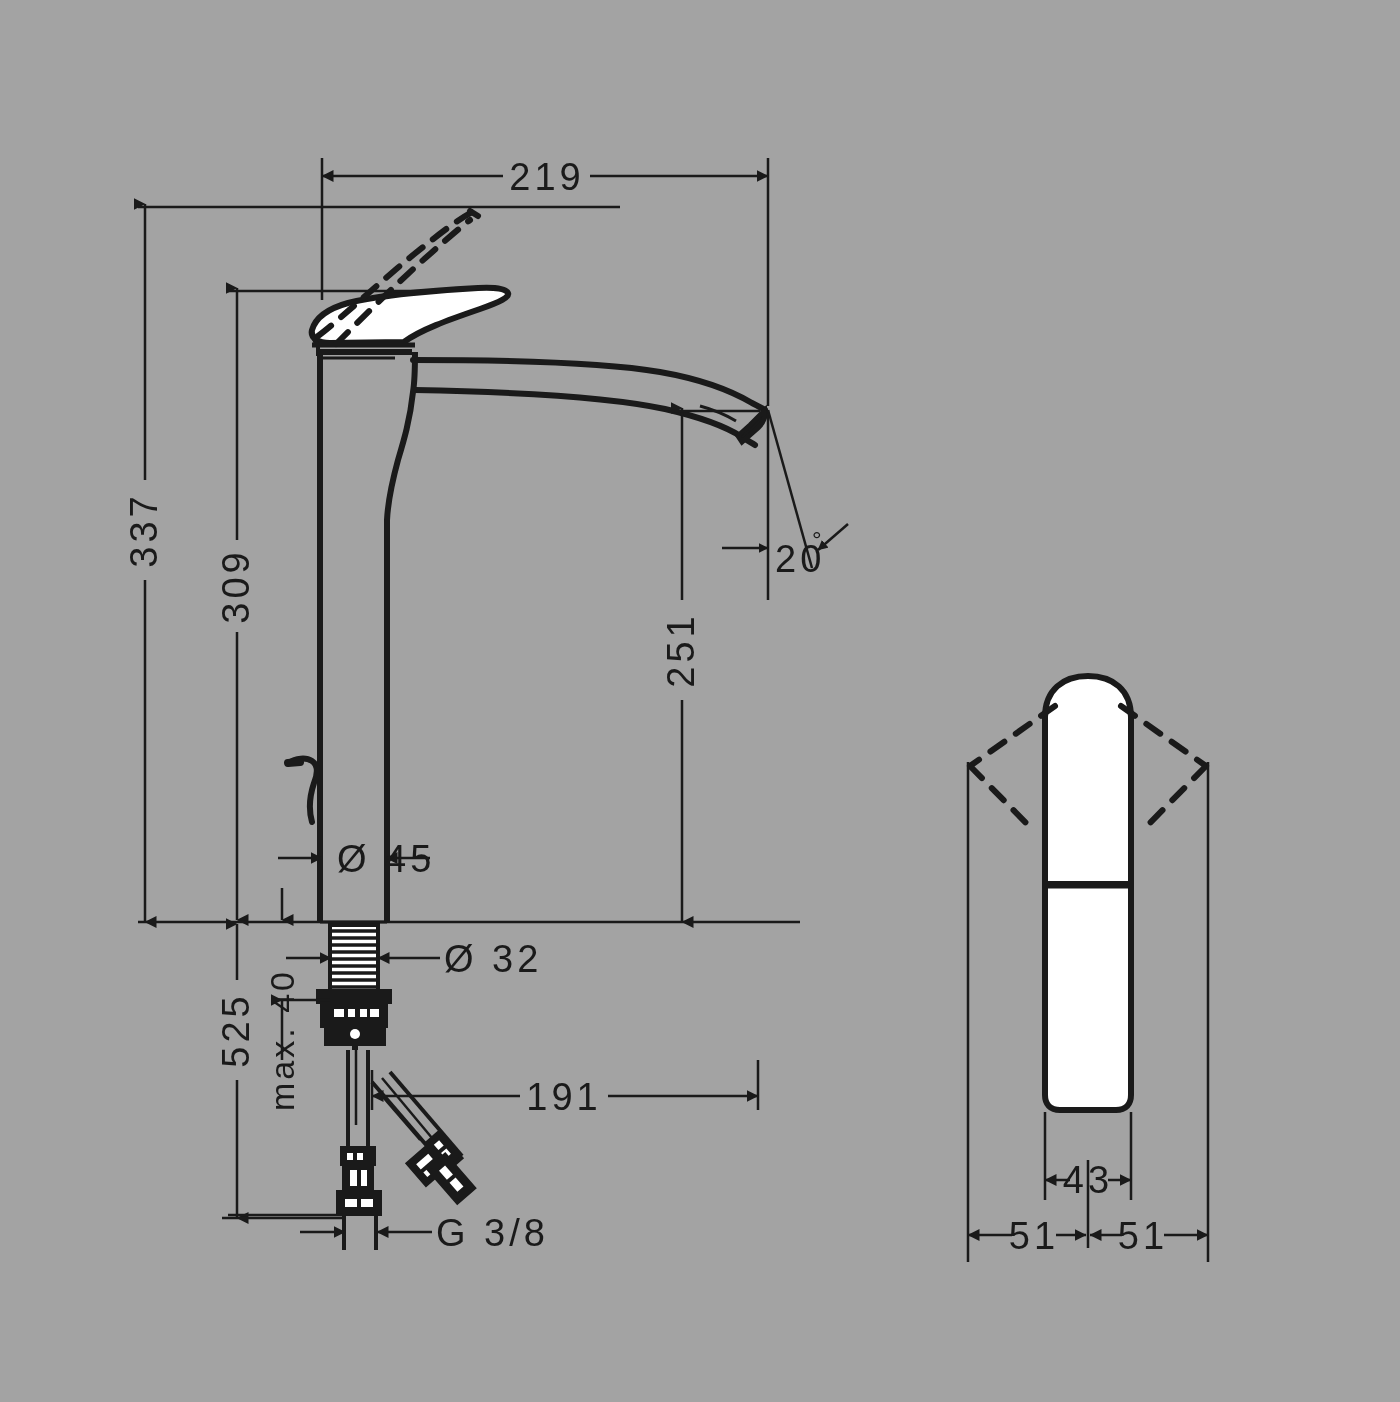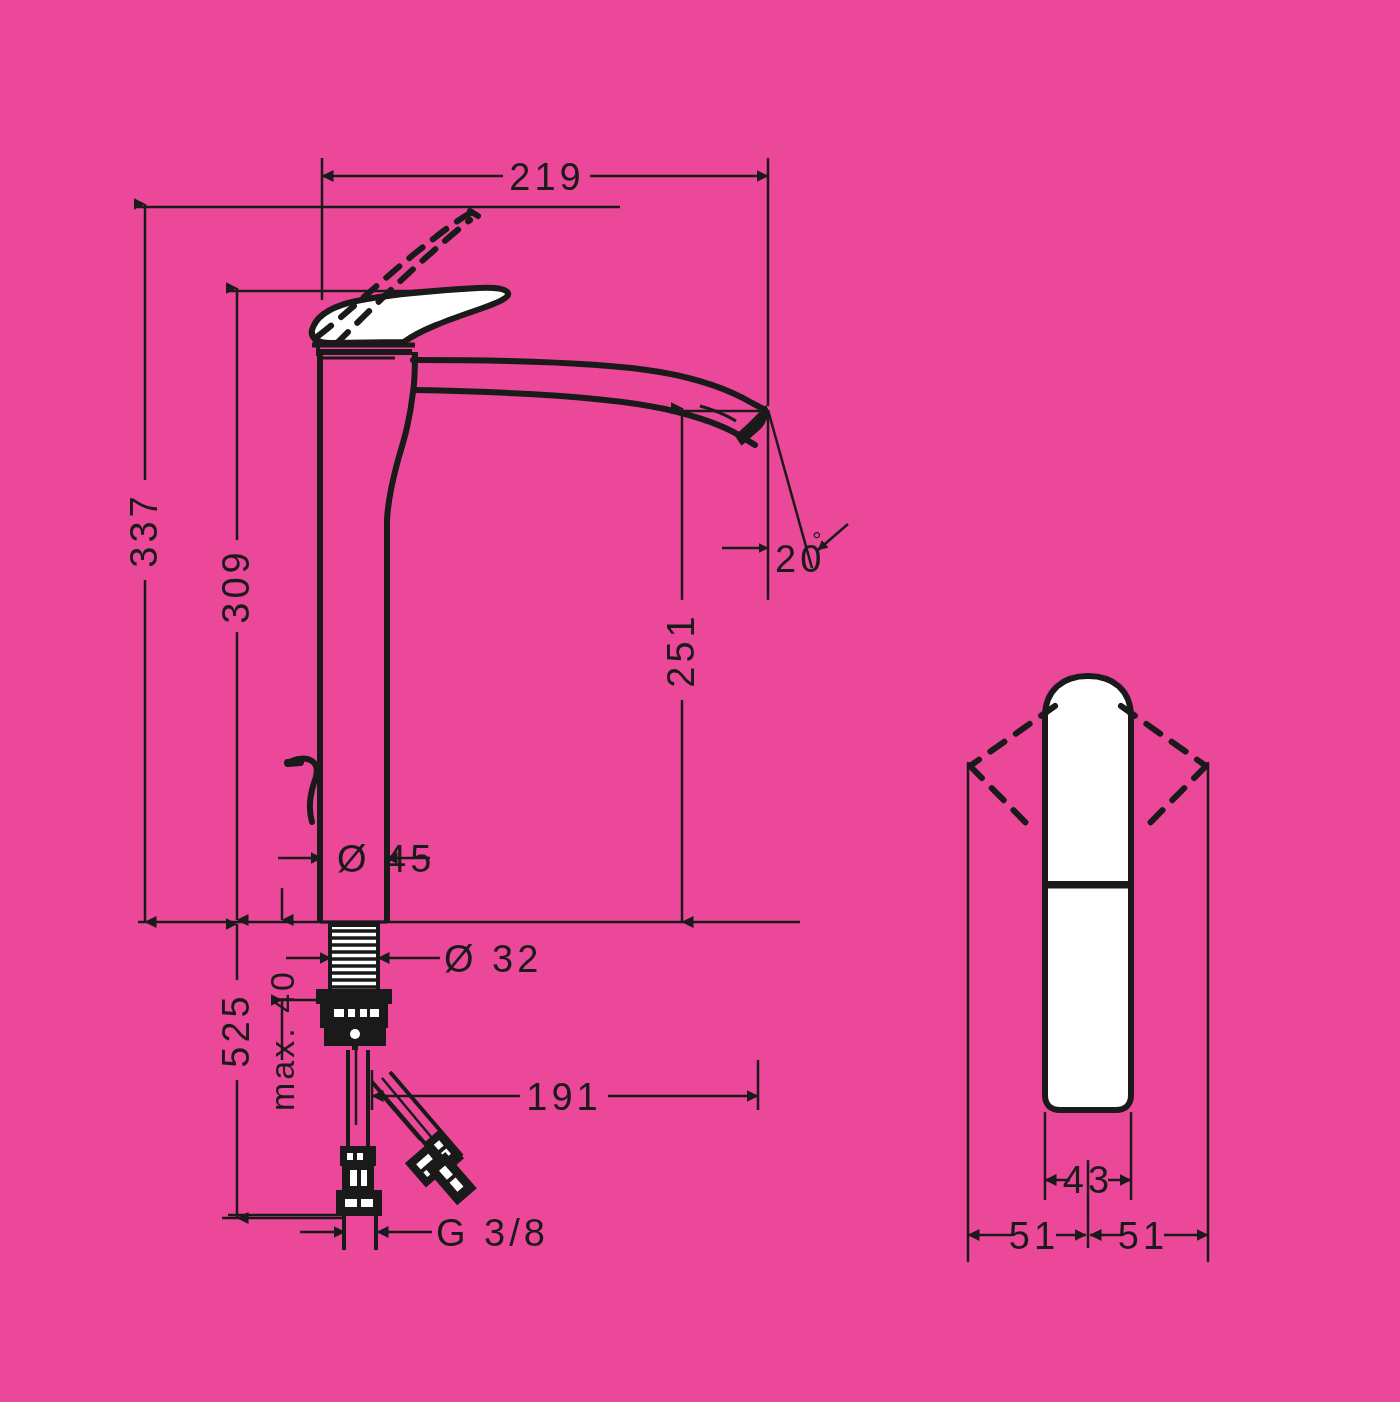--- a/index.html
+++ b/index.html
@@ -10,21 +10,21 @@
   body {
     width: 1400px;
     height: 1402px;
     font-family: "Liberation Sans", sans-serif;
     overflow: hidden;
   }
   #drawing-root {
     position: relative;
     width: 1400px;
     height: 1402px;
-    background: #ec4899;
+    background: #a3a3a3;
   }
   svg#tech-drawing {
     display: block;
     width: 1400px;
     height: 1402px;
   }
   .dim-text {
     font-family: "Liberation Sans", sans-serif;
     font-size: 38px;
     letter-spacing: 4px;

